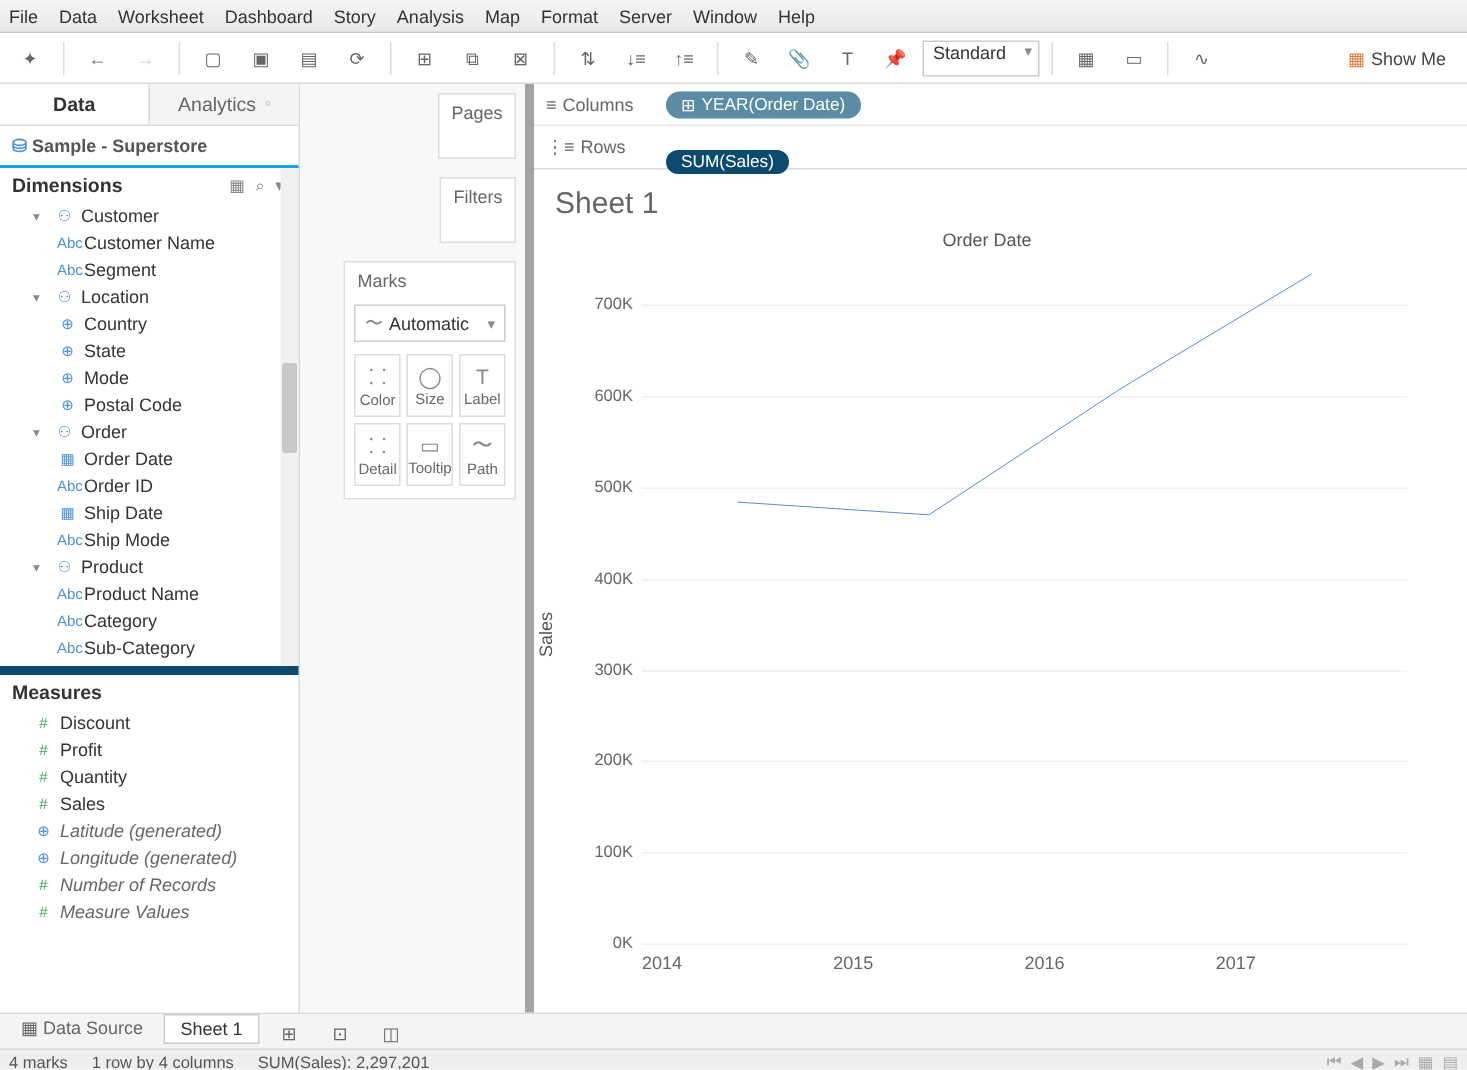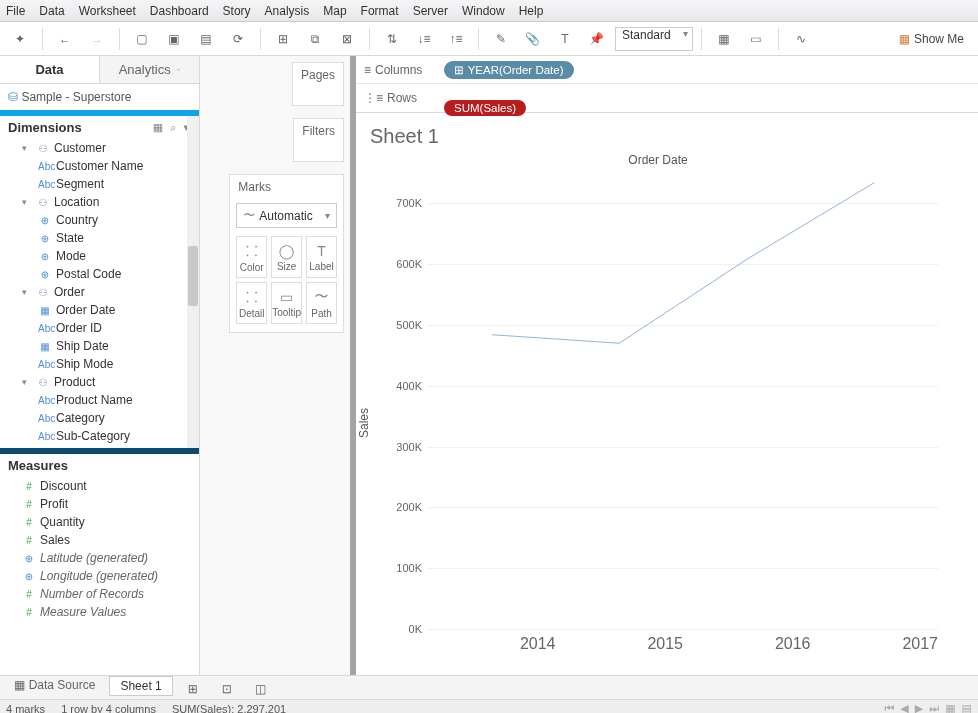--- a/index.html
+++ b/index.html
@@ -11,21 +11,21 @@
 .tb-sep { width: 1px; height: 22px; background: #ddd; margin: 0 4px; }
 .tb-select { height: 24px; border: 1px solid #ccc; padding: 0 18px 0 6px; font-size: 12px; background: #fff; display: flex; align-items: flex-start; position: relative; min-width: 78px; }
 .tb-select::after { content: "▾"; position: absolute; right: 4px; color: #888; font-size: 10px; }
 .showme { margin-left: auto; display: flex; align-items: center; gap: 4px; padding: 0 8px; color: #444; }
 .main { display: flex; height: 619px; }
 .leftcol { width: 200px; border-right: 1px solid #d8d8d8; display: flex; flex-direction: column; background: #fff; }
 .lefttabs { display: flex; height: 28px; border-bottom: 1px solid #d8d8d8; }
 .lefttab { flex: 1; display: flex; align-items: center; justify-content: center; font-size: 13px; }
 .lefttab.active { font-weight: 600; }
 .lefttab:not(.active) { background: #f4f4f4; border-left: 1px solid #d8d8d8; color: #666; }
-.datasource { padding: 6px 8px; color: #555; border-bottom: 6px solid #0ea5e9; }
+.datasource { padding: 6px 8px; color: #555; border-bottom: 2px solid #0ea5e9; font-weight: bold; }
 .section-head { padding: 4px 8px; font-weight: 600; font-size: 13px; display: flex; align-items: center; justify-content: space-between; }
 .section-head .tools { font-weight: 400; color: #888; letter-spacing: 2px; font-size: 11px; }
 .dims { flex: 0 0 338px; overflow: hidden; border-bottom: 6px solid #0c4a6e; position: relative; }
 .dims-inner { overflow-y: auto; height: 318px; }
 .tree-row { display: flex; align-items: center; padding: 2px 6px; gap: 4px; white-space: nowrap; }
 .tree-row .caret { width: 10px; color: #888; font-size: 9px; }
 .tree-row .ico { width: 14px; text-align: center; font-size: 10px; }
 .ico-abc { color: #4a90d9; font-size: 9px; }
 .ico-geo { color: #4a90d9; }
 .ico-date { color: #4a90d9; }
@@ -46,33 +46,33 @@
 .mark-grid { display: grid; grid-template-columns: repeat(3, 1fr); gap: 4px; padding: 4px 6px 8px; }
 .mark-cell { border: 1px solid #ddd; height: 42px; display: flex; flex-direction: column; align-items: center; justify-content: center; font-size: 10px; color: #666; gap: 2px; background: #fff; }
 .mark-cell .mi { font-size: 14px; color: #888; }
 .chartcol { flex: 1; display: flex; flex-direction: column; }
 .shelves { border-bottom: 1px solid #d8d8d8; }
 .shelf { display: flex; align-items: center; height: 28px; border-bottom: 1px solid #e8e8e8; padding: 0 8px; gap: 10px; }
 .shelf:last-child { border-bottom: none; }
 .shelf-label { width: 70px; color: #666; display: flex; align-items: center; gap: 4px; }
 .pill { border-radius: 10px; padding: 2px 10px; font-size: 11.5px; color: #fff; display: flex; align-items: center; gap: 4px; }
 .pill.blue { background: #5b8ca5; }
-.pill.green { background: #b91c1c; margin-top: 20px; }
+.pill.green { background: #0c4a6e; margin-top: 20px; }
 .chartarea { flex: 1; padding: 8px 12px; position: relative; }
 .sheet-title { font-size: 20px; color: #666; font-weight: 300; padding: 4px 2px 8px; }
 .chart-wrap { position: absolute; left: 12px; right: 30px; top: 40px; bottom: 10px; }
 .chart-subtitle { text-align: center; font-size: 12px; color: #555; margin-bottom: 6px; }
 .plot { position: relative; width: 100%; height: calc(100% - 26px); }
 .yaxis-label { position: absolute; left: -4px; top: 50%; transform: translateX(-50%) rotate(-90deg); transform-origin: center; font-size: 12px; color: #555; }
 .yticks { position: absolute; left: 18px; top: 0; bottom: 30px; width: 40px; }
 .ytick { position: absolute; right: 4px; font-size: 11px; color: #666; transform: translateY(-50%); }
 .plotbox { position: absolute; left: 60px; right: 10px; top: 0; bottom: 30px; }
 .gridline { position: absolute; left: 0; right: 0; border-top: 1px solid #f0f0f0; }
 .xticks { position: absolute; left: 60px; right: 10px; bottom: 8px; height: 16px; display: flex; }
-.xtick { flex: 1; text-align: right; font-size: 16px; color: #666; }
+.xtick { flex: 1; text-align: left; font-size: 12px; color: #666; }
 svg.series { position: absolute; left: 0; top: 0; width: 100%; height: 100%; }
 .bottombar { height: 24px; border-top: 1px solid #d8d8d8; background: #f4f4f4; display: flex; align-items: flex-start; padding: 0 6px; gap: 6px; }
 .sheet-tab { background: #fff; border: 1px solid #ccc; padding: 2px 10px; }
 .ds-tab { color: #666; padding: 2px 8px; }
 .statusbar { height: 18px; border-top: 1px solid #d8d8d8; background: #eee; display: flex; align-items: center; padding: 0 6px; gap: 16px; font-size: 11px; color: #555; }
 .statusbar .right { margin-left: auto; display: flex; gap: 6px; color: #aaa; }
 .scrolltrack { position: absolute; right: 0; top: 0; bottom: 0; width: 12px; background: #f0f0f0; }
 .scrollthumb { position: absolute; width: 10px; left: 1px; background: #c8c8c8; border-radius: 2px; }
 </style>
 </head>

